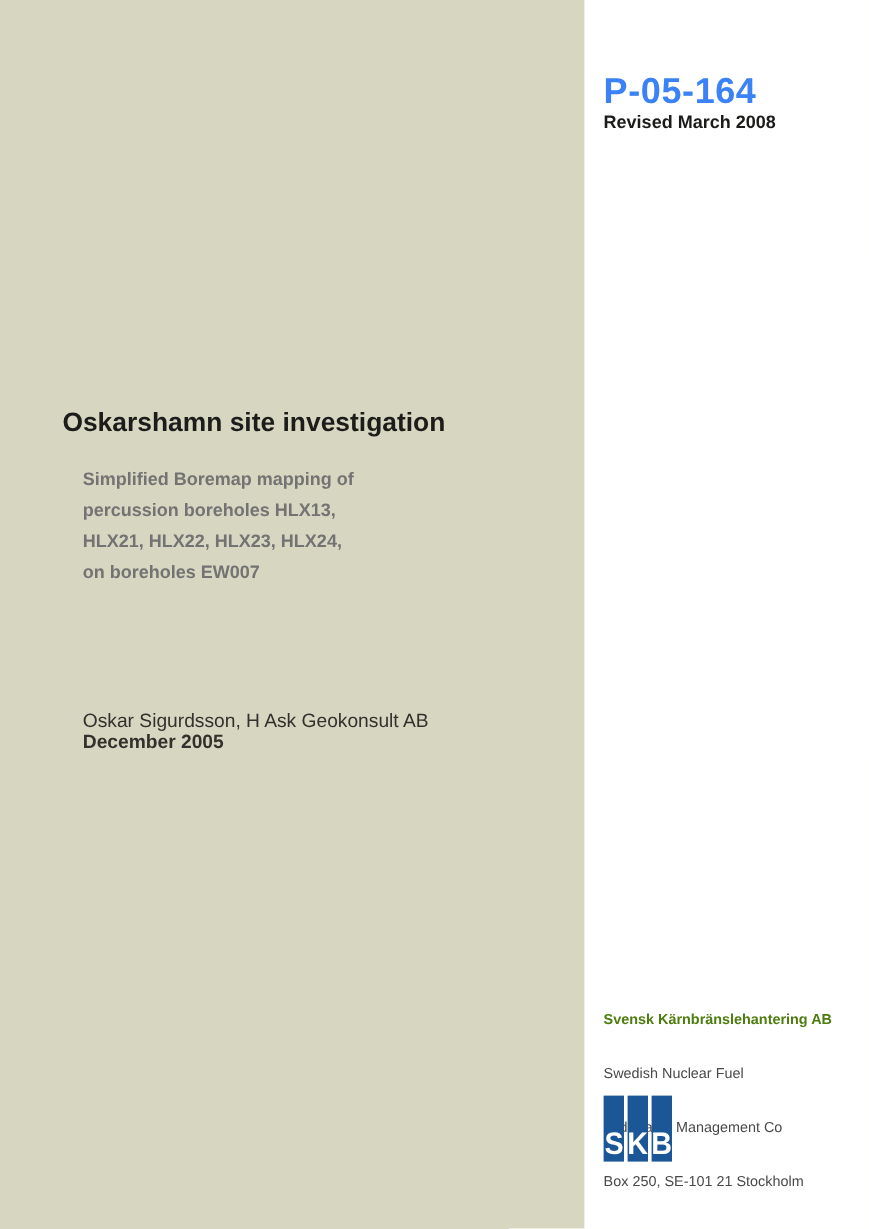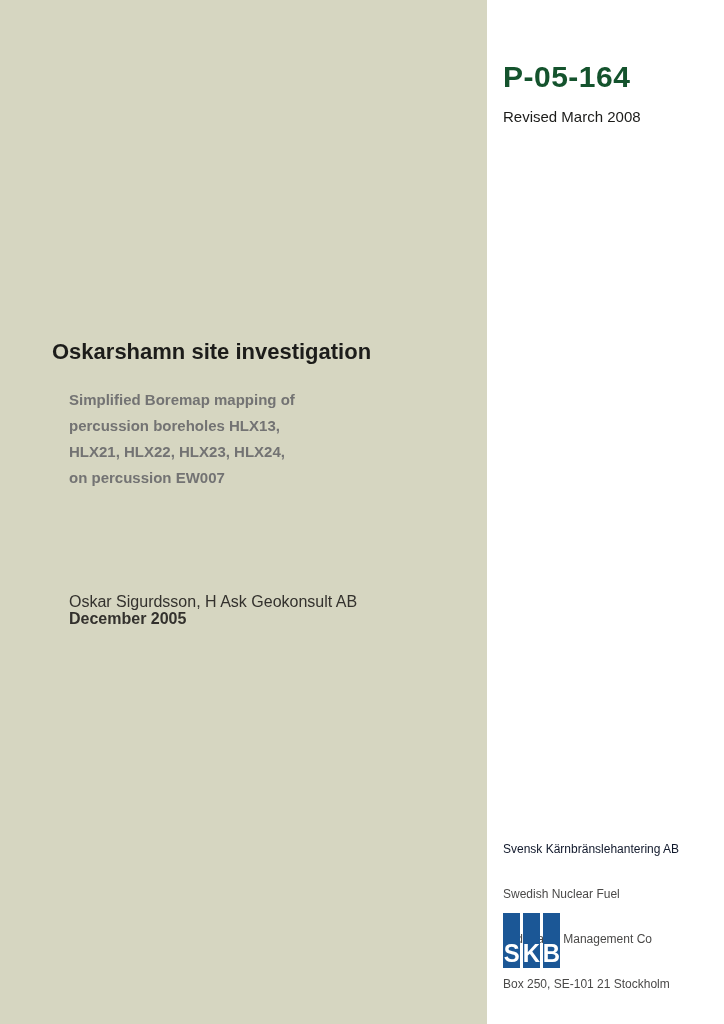--- a/index.html
+++ b/index.html
@@ -24,31 +24,31 @@
     height: 1024px;
     background: #d6d6c1;
   }
   .report-number {
     position: absolute;
     left: 503px;
     top: 62px;
     font-size: 30px;
     line-height: 1;
     font-weight: bold;
-    color: #14532d;
+    color: #3b82f6;
     letter-spacing: 0.5px;
     white-space: nowrap;
   }
   .revision-note {
     position: absolute;
     left: 503px;
-    top: 109px;
+    top: 95px;
     font-size: 15px;
     line-height: 1;
-    font-weight: normal;
+    font-weight: bold;
     color: #1b1b19;
     white-space: nowrap;
   }
   .project-title {
     position: absolute;
     left: 52px;
     top: 338px;
     width: 400px;
     font-size: 22px;
     line-height: 28px;
@@ -90,22 +90,22 @@
     position: absolute;
     left: 503px;
     top: 812px;
     width: 220px;
     font-size: 12px;
     line-height: 15px;
     color: #4a4948;
     white-space: pre-wrap;
   }
   .address-block .company {
-    font-weight: normal;
-    color: #0f172a;
+    font-weight: bold;
+    color: #4d7c0f;
   }
   .skb-logo {
     position: absolute;
     left: 503px;
     top: 913px;
     display: flex;
     gap: 3px;
   }
   .skb-bar {
     width: 17px;
@@ -133,21 +133,21 @@
   <div class="report-number">P-05-164</div>
 
   <div class="revision-note">Revised March 2008</div>
 
   <div class="project-title">Oskarshamn site investigation</div>
 
   <div class="report-title">
     <div>Simplified Boremap mapping of</div>
     <div>percussion boreholes HLX13,</div>
     <div>HLX21, HLX22, HLX23, HLX24,</div>
-    <div>on percussion EW007</div>
+    <div>on boreholes EW007</div>
   </div>
 
   <div class="authors-line">Oskar Sigurdsson, H Ask Geokonsult AB</div>
 
   <div class="date-line">December 2005</div>
 
   <div class="address-block">
     <div class="company">Svensk Kärnbränslehantering AB</div>
     <div>Swedish Nuclear Fuel</div>
     <div>and Waste Management Co</div>

